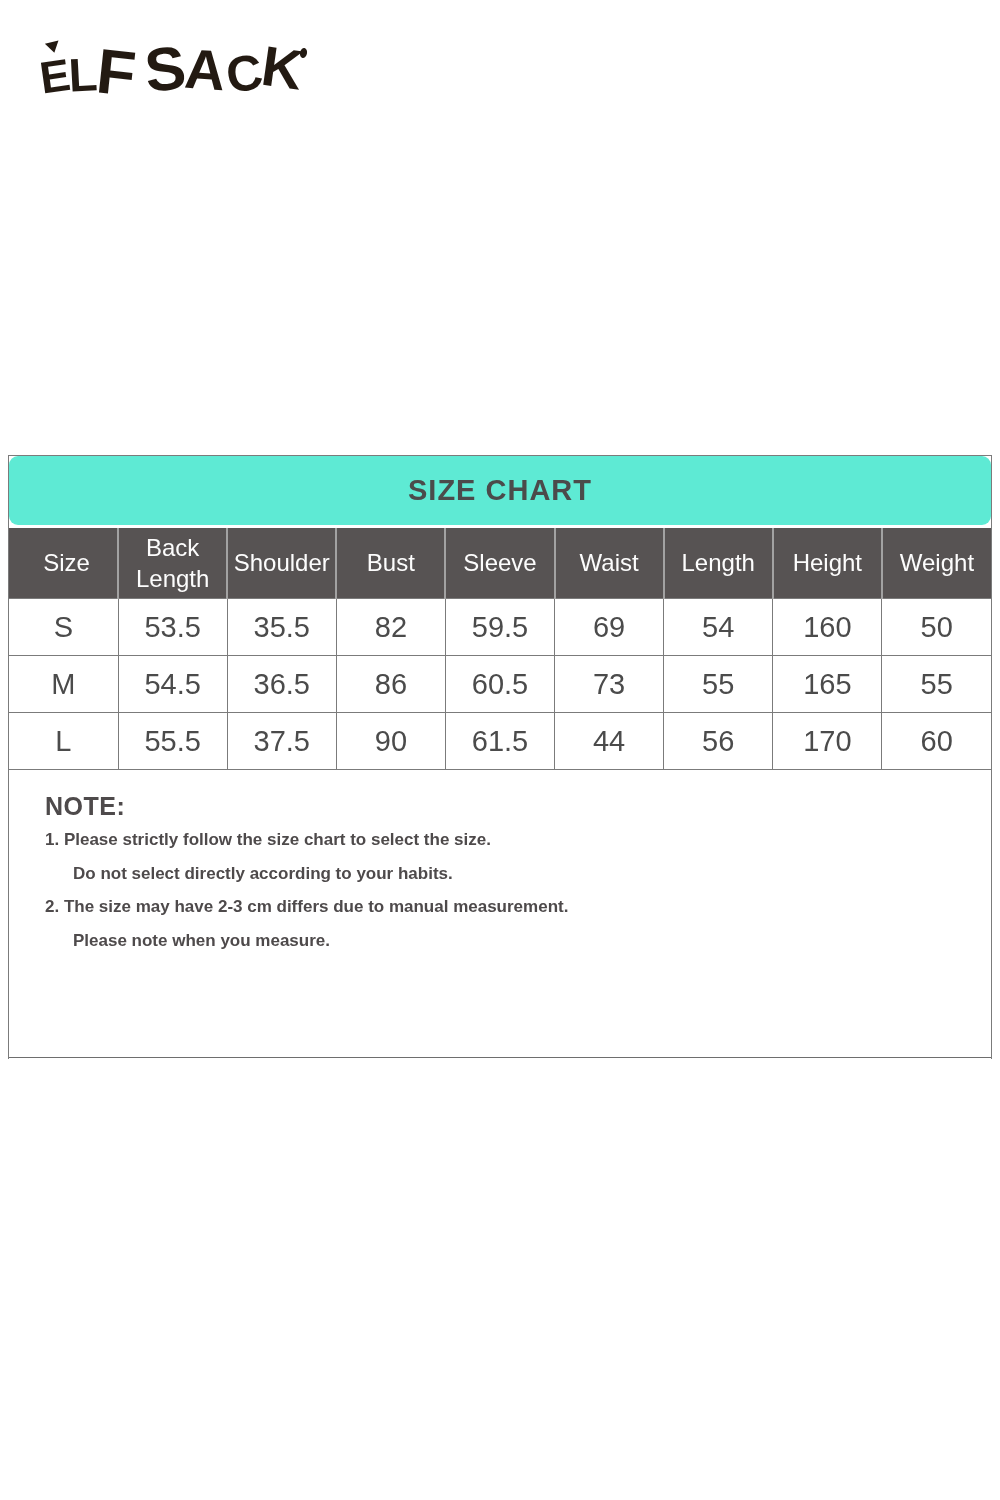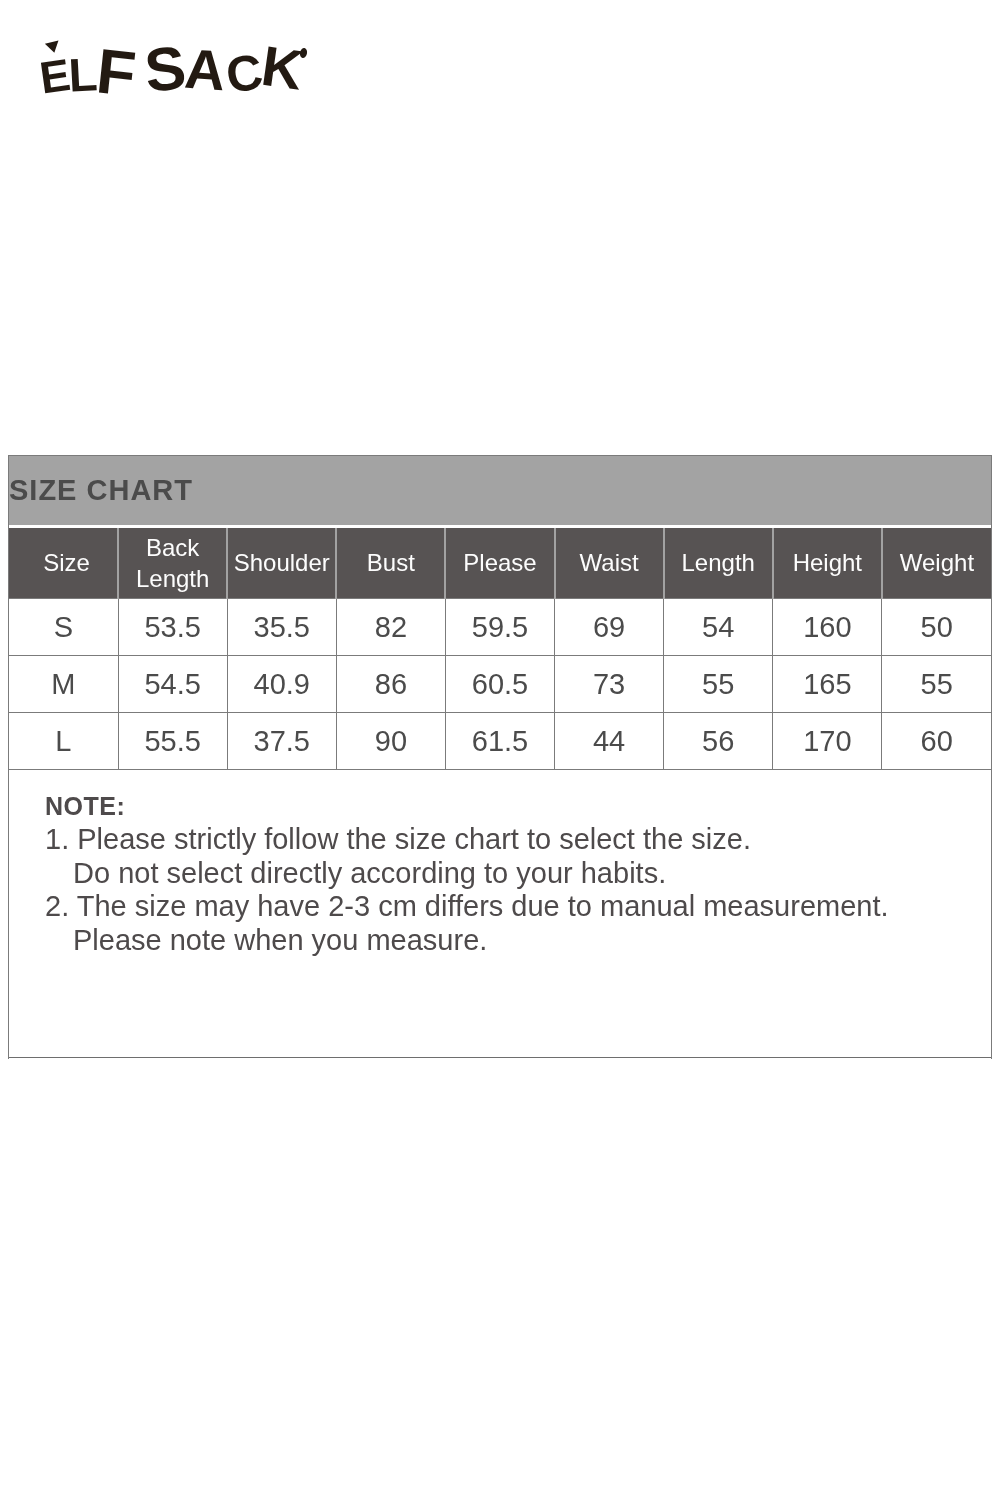--- a/index.html
+++ b/index.html
@@ -48,22 +48,22 @@
 
   
   .panel{
     position:absolute; left:8px; top:455px;
     width:984px; height:604px;
     border:1px solid #7b7b7b; border-bottom:none;
     box-sizing:border-box;
     background:#fff;
   }
   .title-bar{
-    height:69px; background:#a3a3a3;
-    display:flex; align-items:center; 
+    height:69px; background:#5eead4;
+    display:flex; align-items:center; justify-content:center;border-radius:9px;
   }
   .title-bar span{
     font-size:29px; font-weight:700; color:#4b4b4b; letter-spacing:1px;
   }
   .title-gap{height:3px; background:#ffffff;}
 
   table.size-table{
     width:100%; border-collapse:collapse; table-layout:fixed;
   }
   .size-table th{
@@ -86,21 +86,21 @@
   .note-box{
     height:288px; box-sizing:border-box;
     border-bottom:1px solid #6e6e6e;
     padding:20px 20px 0 36px;
     color:#4e4a4b;
   }
   .note-heading{
     font-size:25px; font-weight:600; line-height:33px; letter-spacing:0.5px;
   }
   .note-line{
-    font-size:29px; line-height:33.5px; font-weight:400;
+    font-size:17px; line-height:33.5px; font-weight:700;
     white-space:nowrap;
   }
   .note-line.indent{padding-left:28px;}
 </style>
 </head>
 <body>
 
 <div class="canvas">
 
   <div class="logo" aria-label="ELF SACK">
@@ -124,21 +124,21 @@
     </div>
     <div class="title-gap"></div>
 
     <table class="size-table">
       <thead>
         <tr>
             <th>Size</th>
             <th>Back Length</th>
             <th>Shoulder</th>
             <th>Bust</th>
-            <th>Please</th>
+            <th>Sleeve</th>
             <th>Waist</th>
             <th>Length</th>
             <th>Height</th>
             <th>Weight</th>
           </tr>
       </thead>
       <tbody>
           <tr>
             <td>S</td>
             <td>53.5</td>
@@ -146,21 +146,21 @@
             <td>82</td>
             <td>59.5</td>
             <td>69</td>
             <td>54</td>
             <td>160</td>
             <td>50</td>
           </tr>
           <tr>
             <td>M</td>
             <td>54.5</td>
-            <td>40.9</td>
+            <td>36.5</td>
             <td>86</td>
             <td>60.5</td>
             <td>73</td>
             <td>55</td>
             <td>165</td>
             <td>55</td>
           </tr>
           <tr>
             <td>L</td>
             <td>55.5</td>

